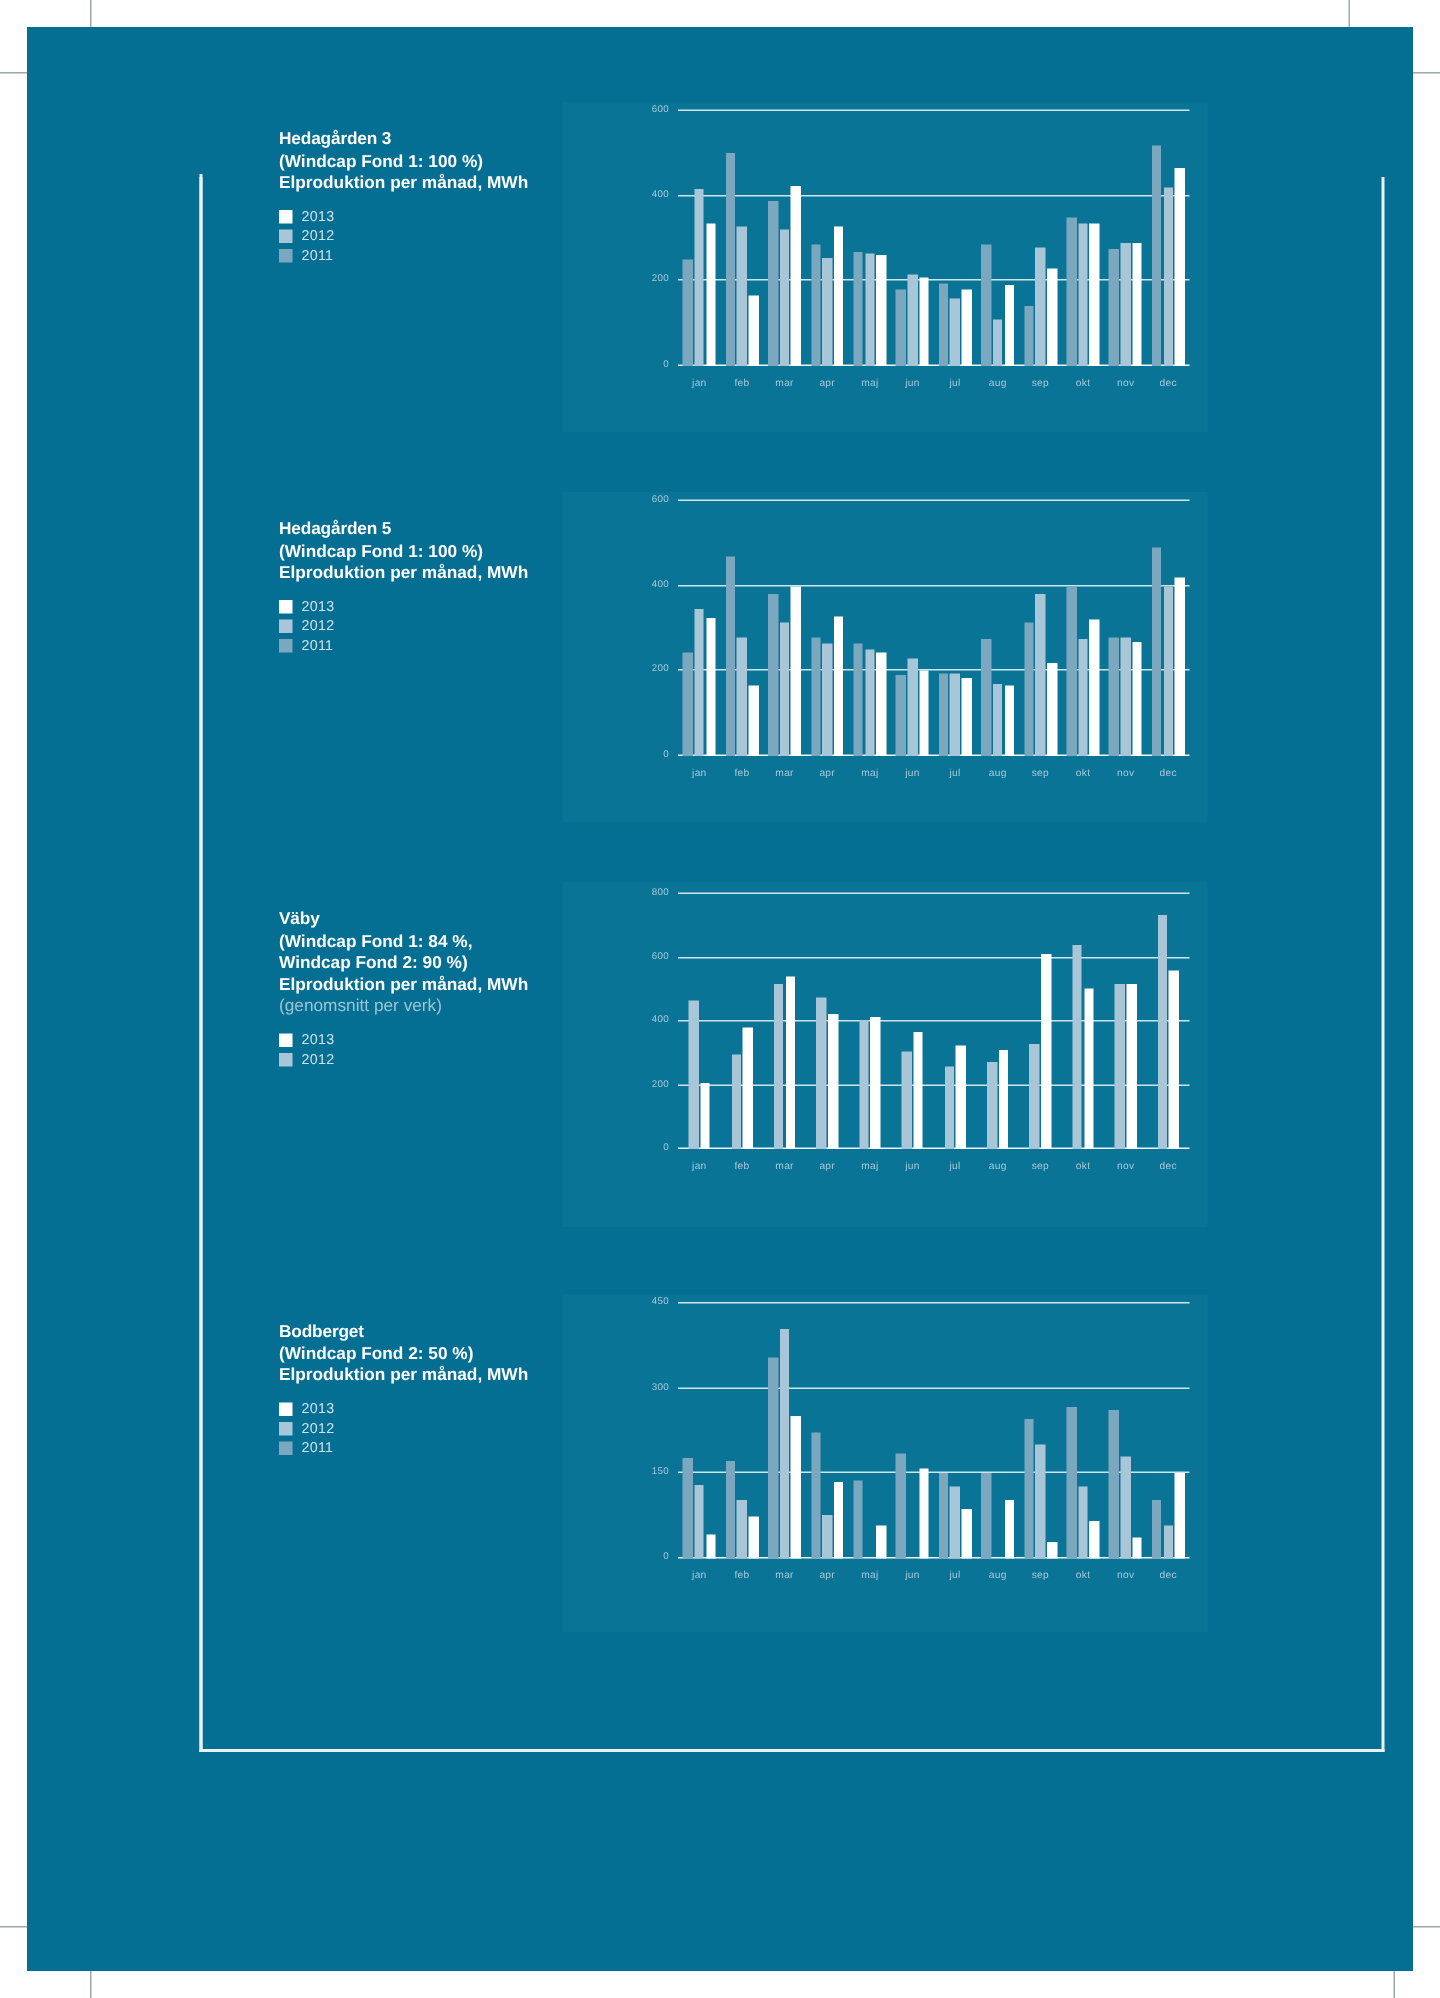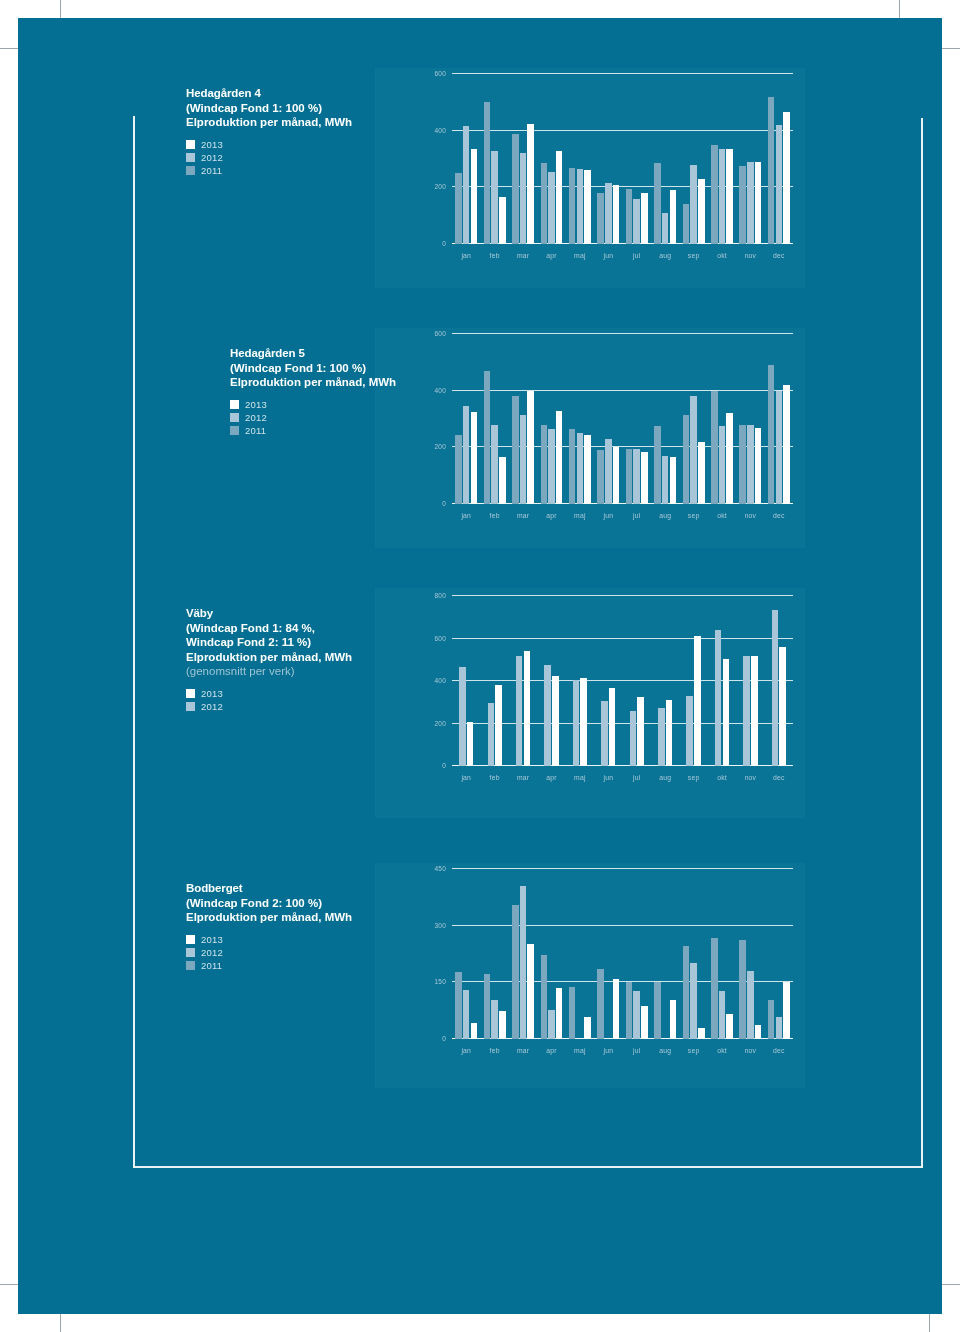--- a/index.html
+++ b/index.html
@@ -162,21 +162,21 @@
 <div class="crop h" style="left:0px;top:1284px;"></div>
 <div class="crop v" style="left:929px;top:1298px;"></div>
 <div class="crop h" style="left:926px;top:1284px;"></div>
 
 <div class="page">
   <div class="inner-frame"></div>
   <div id="panels">
       <div class="panel" style="top: 50px; height: 220px;">
         <div class="panel-bg" style="top: 0px; height: 220px;"></div>
         <div class="meta" style="top: 18px;">
-          <div class="title">Hedagården 4</div>
+          <div class="title">Hedagården 3</div>
           <div class="sub">(Windcap Fond 1: 100 %)</div>
           <div class="sub">Elproduktion per månad, MWh</div>
           <div class="legend">
             <div class="legend-row">
               <span class="swatch" style="background: rgb(255, 255, 255);"></span>
               <span class="legend-label">2013</span>
             </div>
             <div class="legend-row">
               <span class="swatch" style="background: rgb(169, 198, 216);"></span>
               <span class="legend-label">2012</span>
@@ -275,21 +275,21 @@
             <div class="xlabel">aug</div>
             <div class="xlabel">sep</div>
             <div class="xlabel">okt</div>
             <div class="xlabel">nov</div>
             <div class="xlabel">dec</div>
           </div>
         </div>
       </div>
       <div class="panel" style="top: 310px; height: 220px;">
         <div class="panel-bg" style="top: 0px; height: 220px;"></div>
-        <div class="meta" style="top: 18px; margin-left: 44px;">
+        <div class="meta" style="top: 18px;">
           <div class="title">Hedagården 5</div>
           <div class="sub">(Windcap Fond 1: 100 %)</div>
           <div class="sub">Elproduktion per månad, MWh</div>
           <div class="legend">
             <div class="legend-row">
               <span class="swatch" style="background: rgb(255, 255, 255);"></span>
               <span class="legend-label">2013</span>
             </div>
             <div class="legend-row">
               <span class="swatch" style="background: rgb(169, 198, 216);"></span>
@@ -392,21 +392,21 @@
             <div class="xlabel">nov</div>
             <div class="xlabel">dec</div>
           </div>
         </div>
       </div>
       <div class="panel" style="top: 570px; height: 230px;">
         <div class="panel-bg" style="top: 0px; height: 230px;"></div>
         <div class="meta" style="top: 18px;">
           <div class="title">Väby</div>
           <div class="sub">(Windcap Fond 1: 84 %,</div>
-          <div class="sub">Windcap Fond 2: 11 %)</div>
+          <div class="sub">Windcap Fond 2: 90 %)</div>
           <div class="sub">Elproduktion per månad, MWh</div>
           <div class="note">(genomsnitt per verk)</div>
           <div class="legend">
             <div class="legend-row">
               <span class="swatch" style="background: rgb(255, 255, 255);"></span>
               <span class="legend-label">2013</span>
             </div>
             <div class="legend-row">
               <span class="swatch" style="background: rgb(169, 198, 216);"></span>
               <span class="legend-label">2012</span>
@@ -494,21 +494,21 @@
             <div class="xlabel">okt</div>
             <div class="xlabel">nov</div>
             <div class="xlabel">dec</div>
           </div>
         </div>
       </div>
       <div class="panel" style="top: 845px; height: 225px;">
         <div class="panel-bg" style="top: 0px; height: 225px;"></div>
         <div class="meta" style="top: 18px;">
           <div class="title">Bodberget</div>
-          <div class="sub">(Windcap Fond 2: 100 %)</div>
+          <div class="sub">(Windcap Fond 2: 50 %)</div>
           <div class="sub">Elproduktion per månad, MWh</div>
           <div class="legend">
             <div class="legend-row">
               <span class="swatch" style="background: rgb(255, 255, 255);"></span>
               <span class="legend-label">2013</span>
             </div>
             <div class="legend-row">
               <span class="swatch" style="background: rgb(169, 198, 216);"></span>
               <span class="legend-label">2012</span>
             </div>

